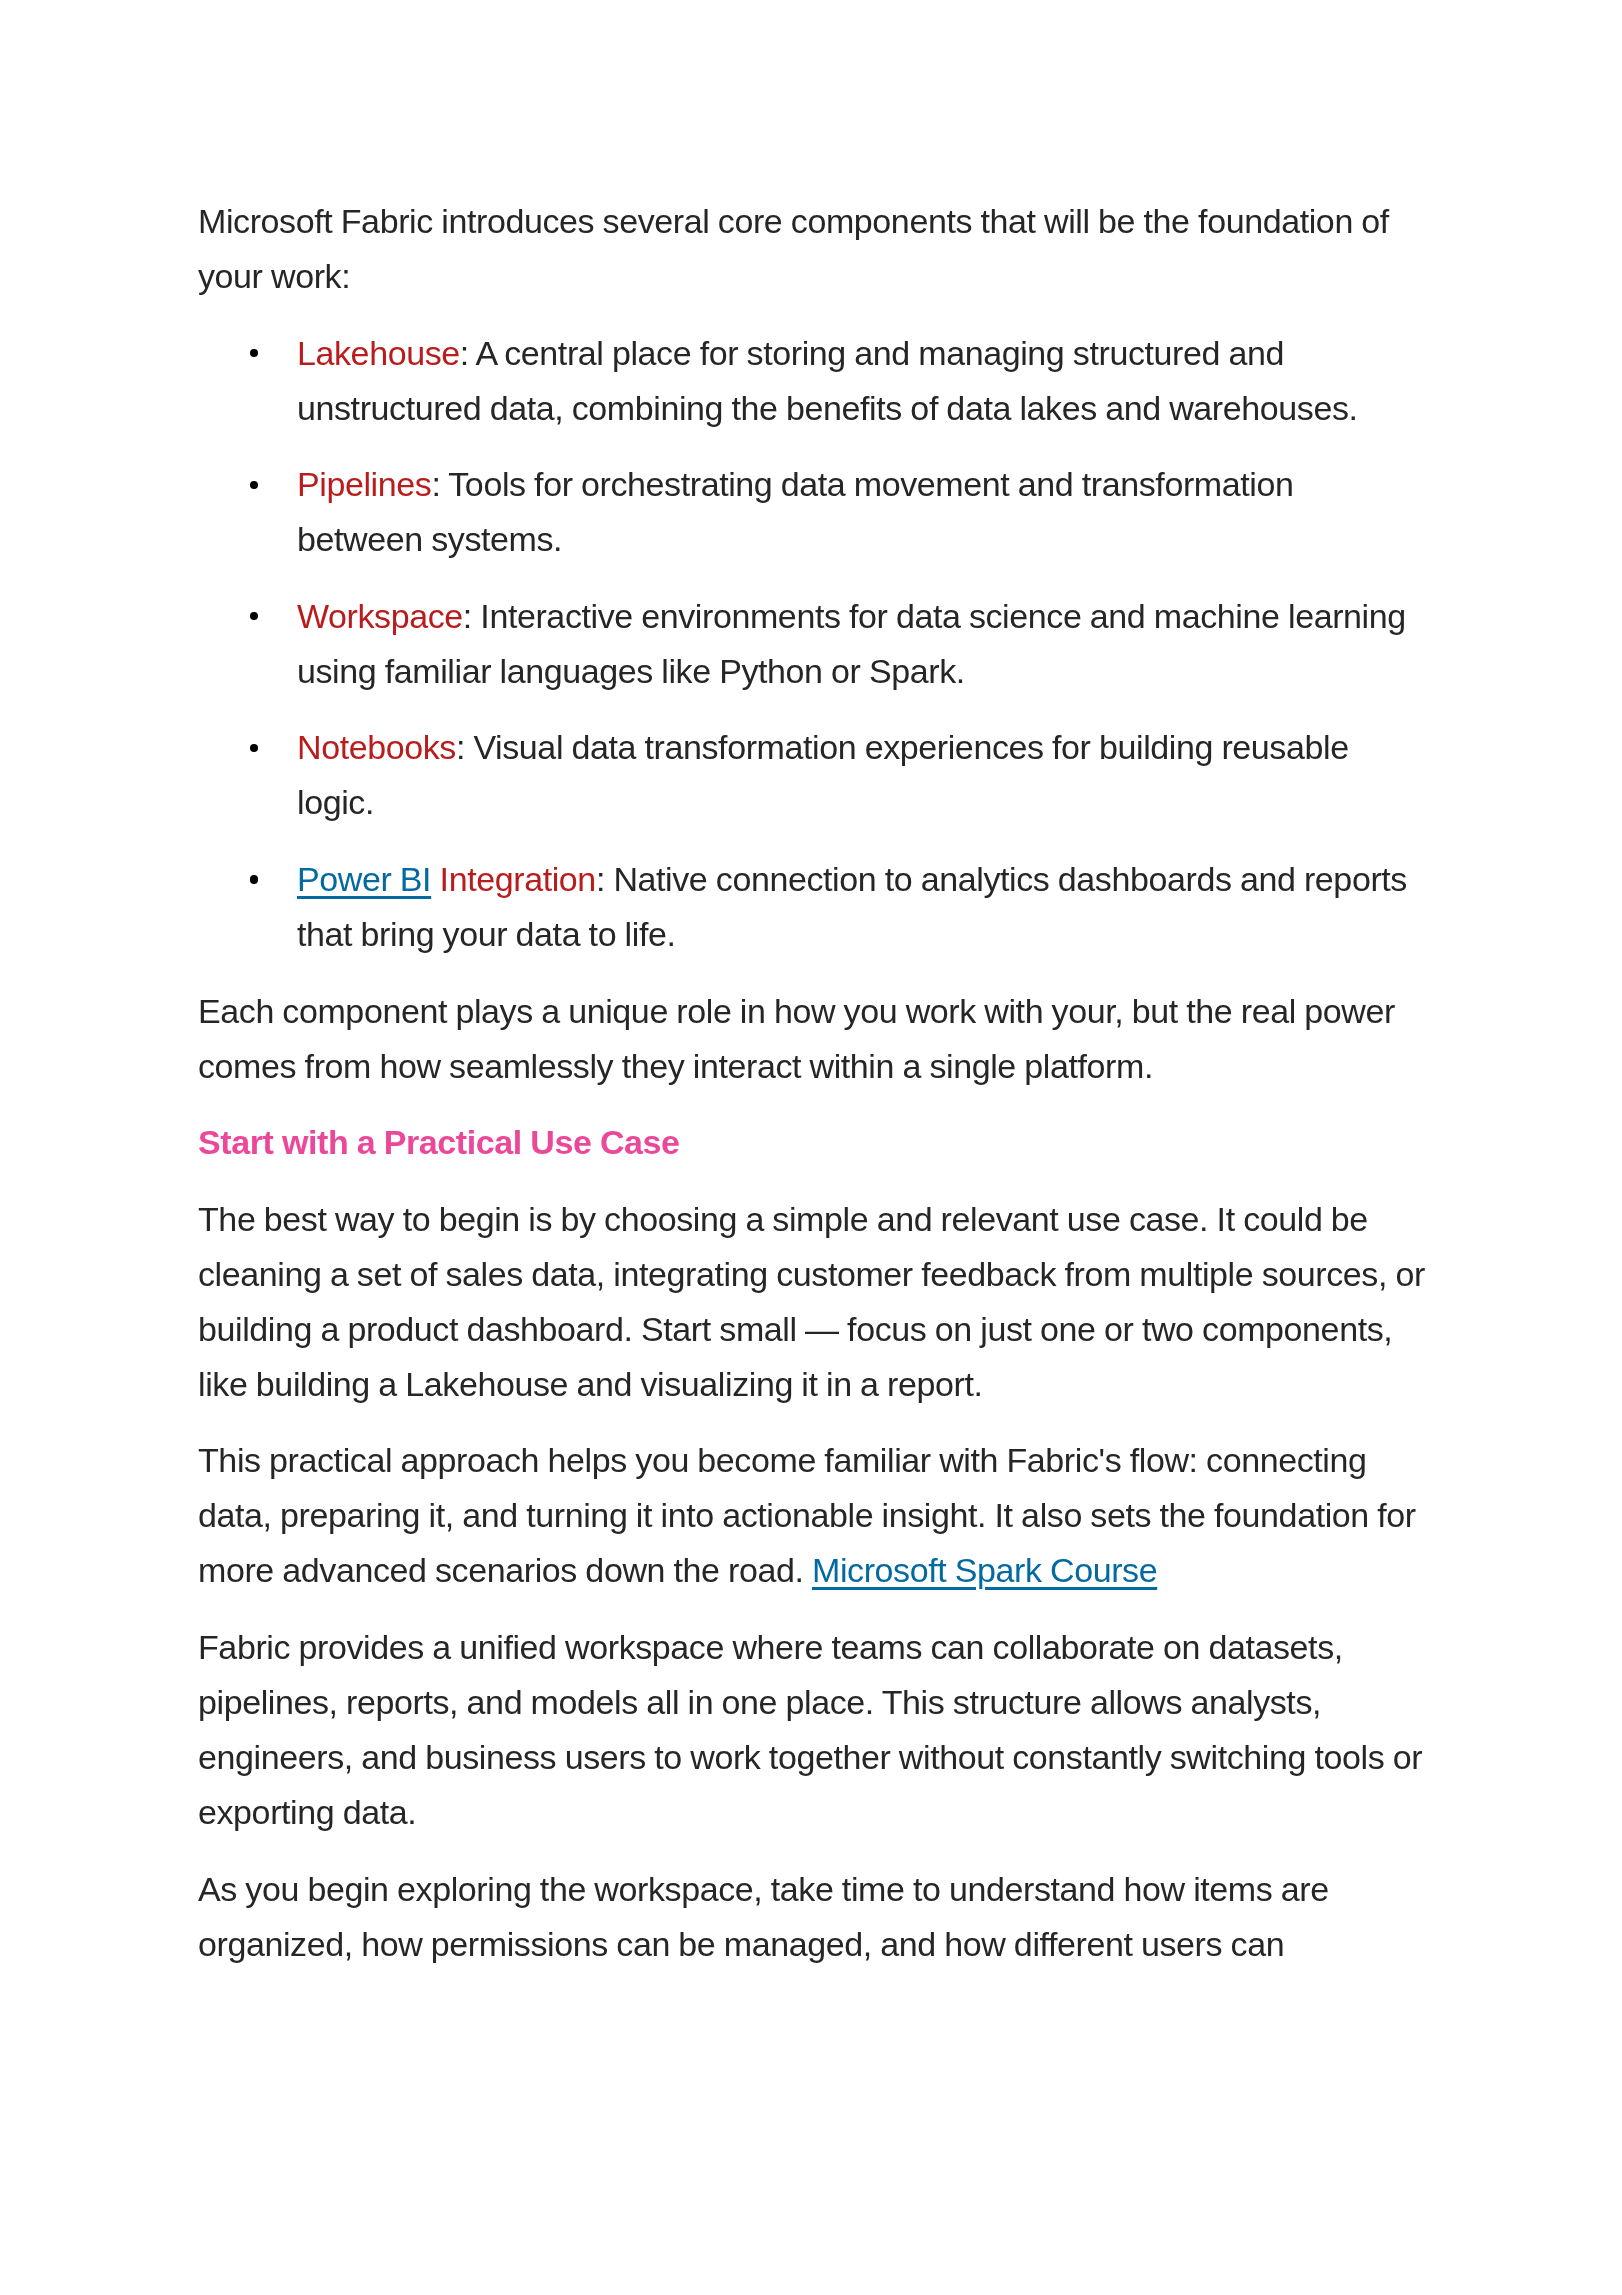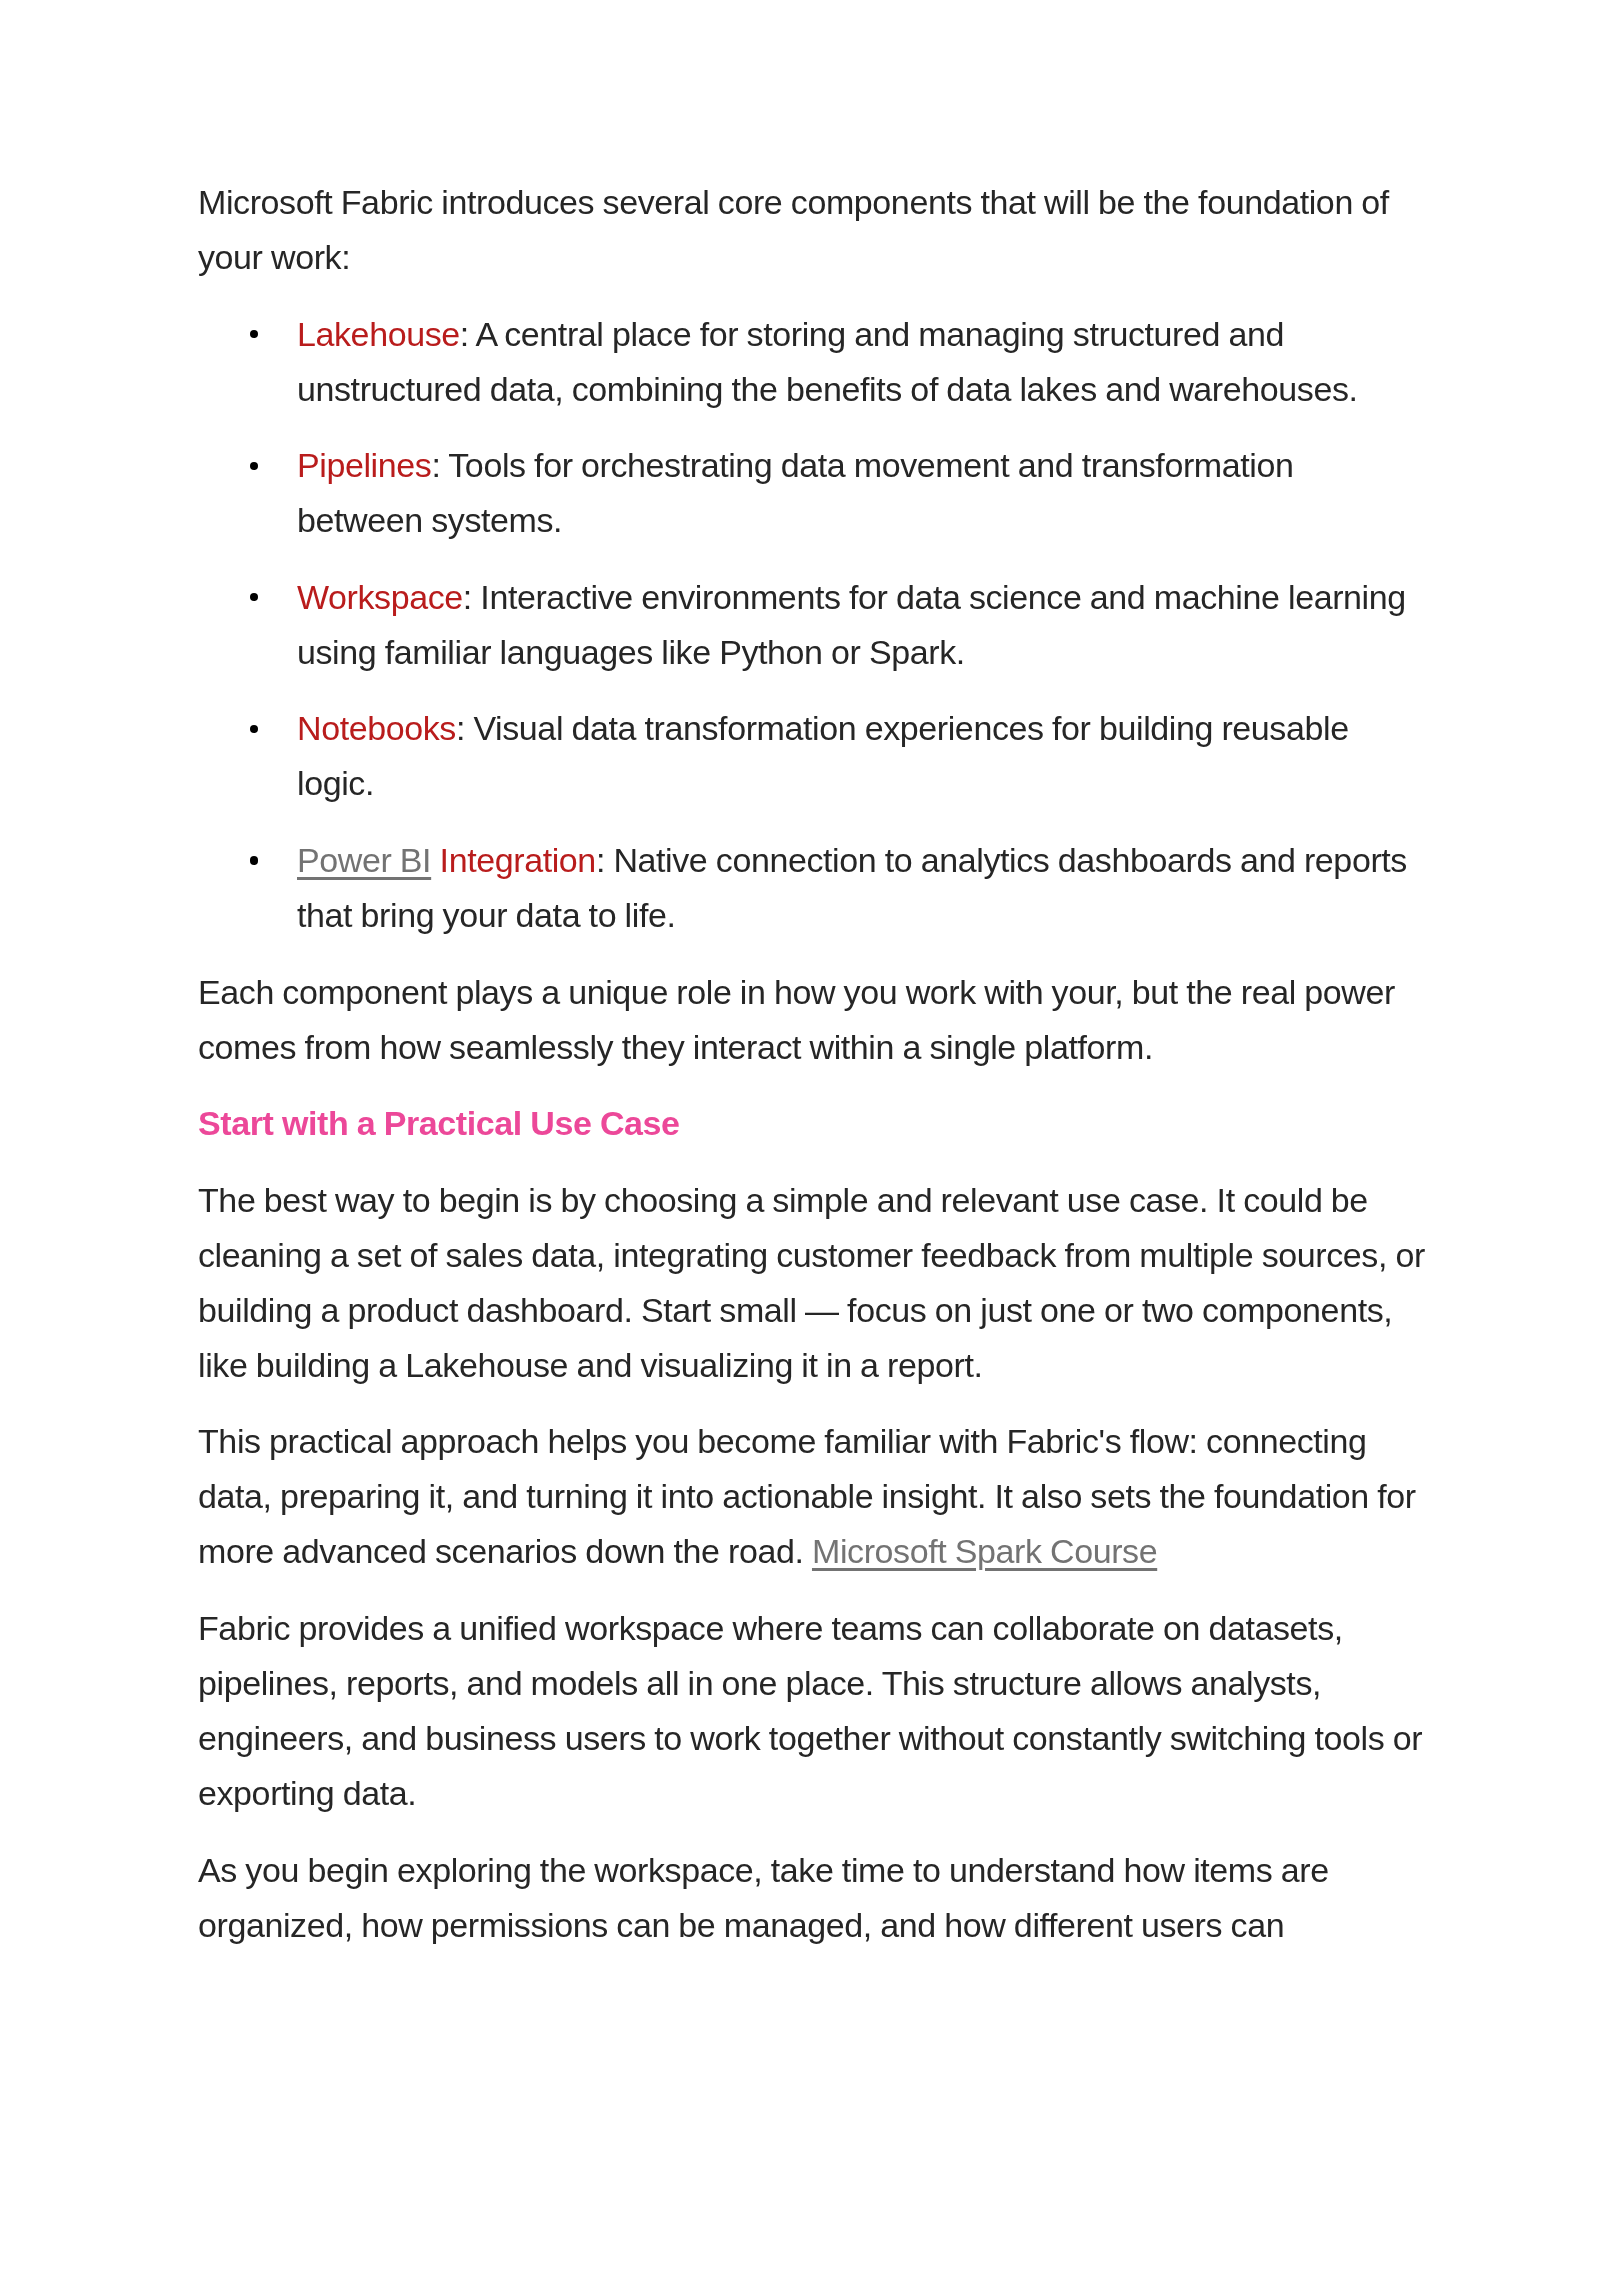--- a/index.html
+++ b/index.html
@@ -5,21 +5,21 @@
   html, body { margin: 0; padding: 0; background: #ffffff; }
   body {
     width: 1623px;
     height: 2295px;
     overflow: hidden;
     position: relative;
   }
   .page {
     position: absolute;
     left: 198px;
-    top: 175px;
+    top: 194px;
     width: 1243px;
     font-family: "Liberation Sans", "DejaVu Sans", sans-serif;
     font-size: 34px;
     line-height: 55px;
     color: #262626;
     letter-spacing: -0.4px;
     word-spacing: -0.6px;
   }
   p { margin: 0 0 21.6px 0; }
   .heading {
@@ -53,21 +53,21 @@
     display: inline-block;
     width: 8.2px;
     height: 8.2px;
     border-radius: 50%;
     background: #000;
     vertical-align: middle;
     margin-top: -3.8px;
   }
   .term { color: #b91c1c; font-weight: 400; }
   a.link {
-    color: #737373;
+    color: #0369a1;
     text-decoration: underline;
     text-decoration-thickness: 2.5px;
     text-underline-offset: 5px;
   }
 </style>
 </head>
 <body>
 
 <div class="page">
 

